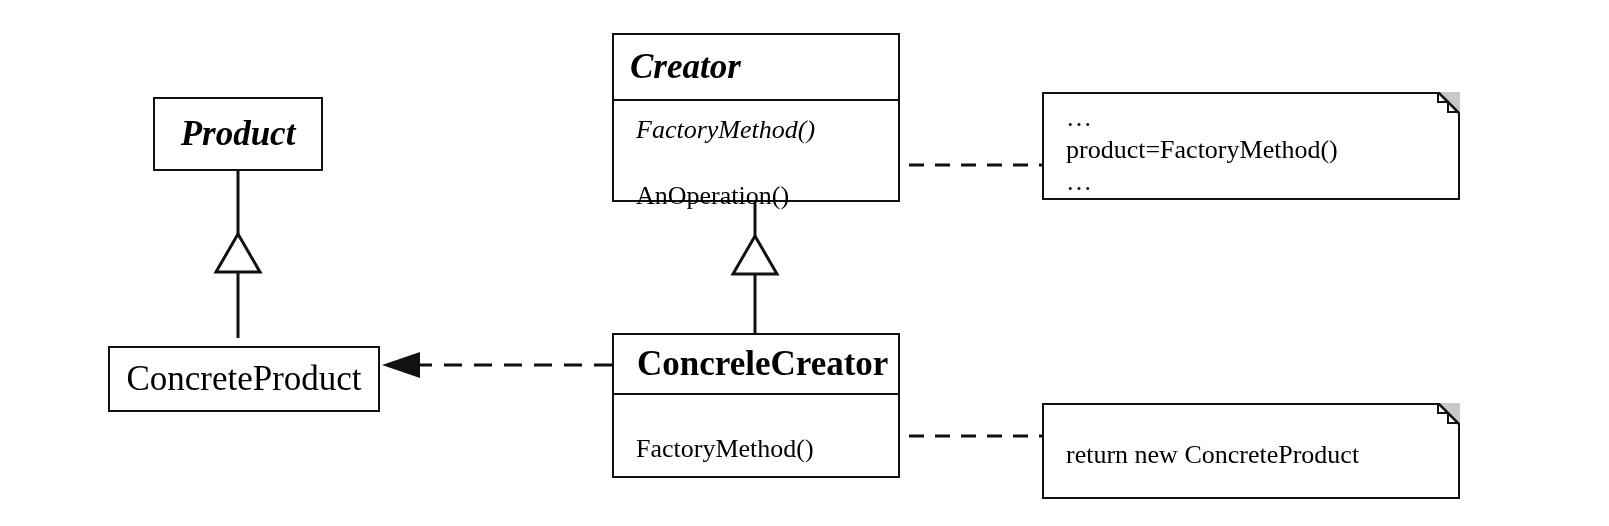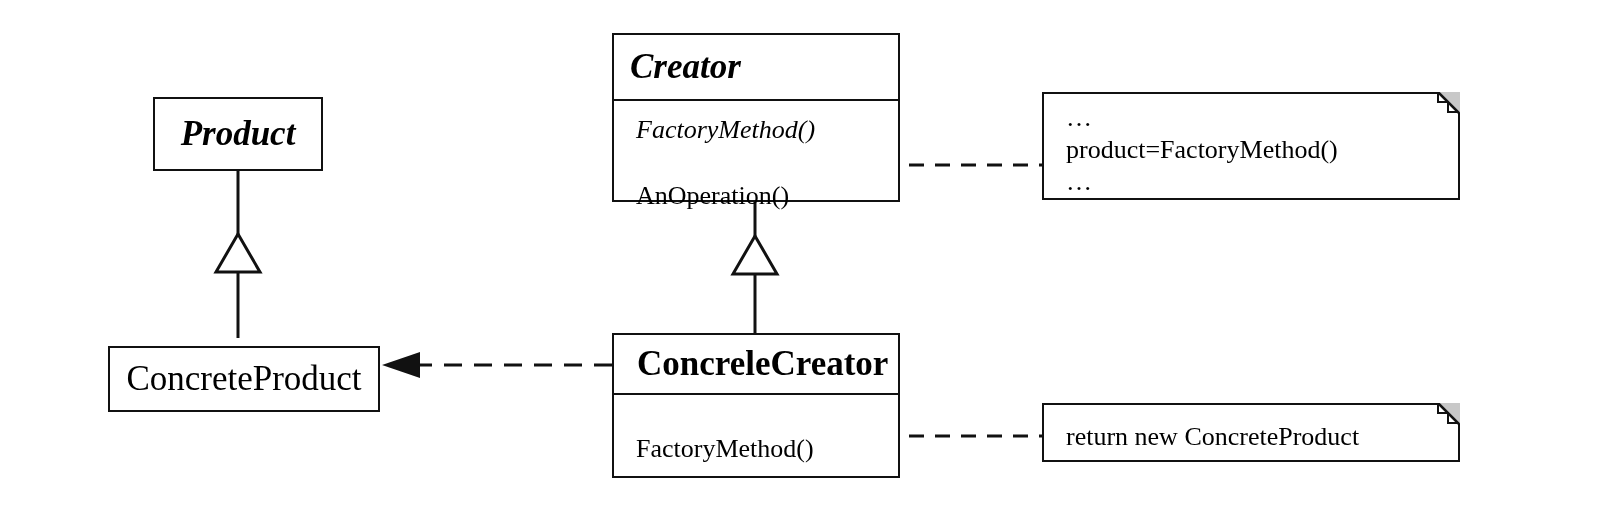--- a/index.html
+++ b/index.html
@@ -185,21 +185,21 @@
       <div class="note-line">product=FactoryMethod()</div>
       <div class="note-line ellipsis">…</div>
     </div>
     <svg class="note-fold" viewBox="0 0 24 24" xmlns="http://www.w3.org/2000/svg">
       <polygon points="2,0 24,0 24,22" fill="#c8c8c8" stroke="none"></polygon>
       <polyline points="2,0 24,22" fill="none" stroke="#111111" stroke-width="2.5"></polyline>
       <polyline points="2,0 2,10 12,10 12,20 22,20" fill="none" stroke="#111111" stroke-width="2"></polyline>
     </svg>
   </div>
 
-  <div class="note-box" style="left:1042px; top:403px; width:418px; height:59px;">
+  <div class="note-box" style="left:1042px; top:403px; width:418px; height:96px;">
     <div class="note-body">
       <div class="note-line">return new ConcreteProduct</div>
     </div>
     <svg class="note-fold" viewBox="0 0 24 24" xmlns="http://www.w3.org/2000/svg">
       <polygon points="2,0 24,0 24,22" fill="#c8c8c8" stroke="none"></polygon>
       <polyline points="2,0 24,22" fill="none" stroke="#111111" stroke-width="2.5"></polyline>
       <polyline points="2,0 2,10 12,10 12,20 22,20" fill="none" stroke="#111111" stroke-width="2"></polyline>
     </svg>
   </div>
 

